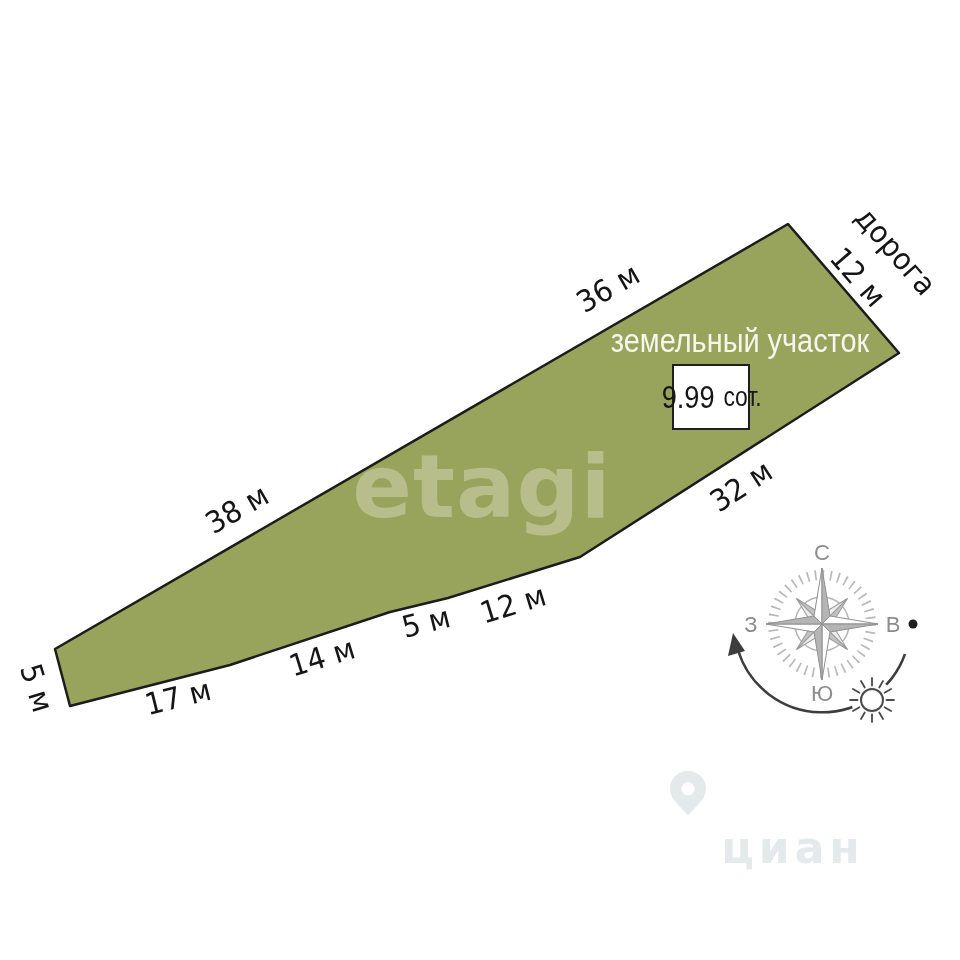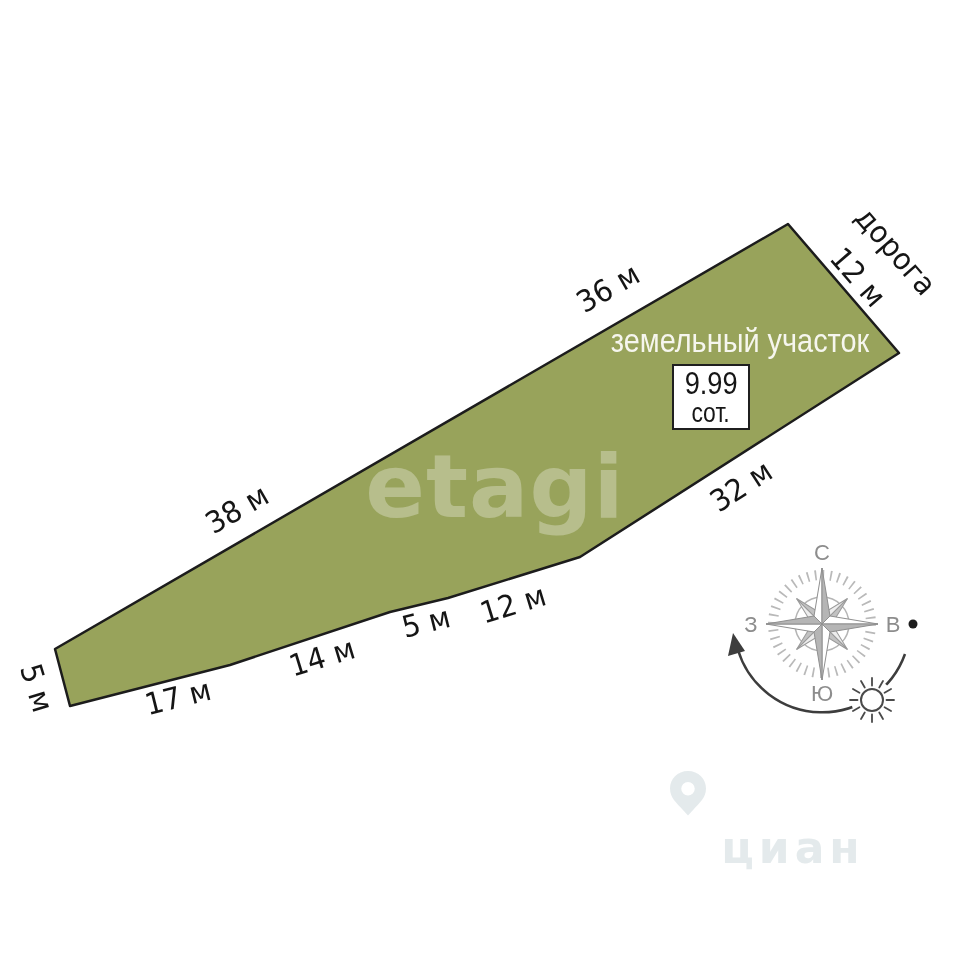--- a/index.html
+++ b/index.html
@@ -28,42 +28,42 @@
   #plot-name{
     position:absolute;left:740px;top:340px;white-space:nowrap;
     transform:translate(-50%,-50%) scaleX(.85);
     font-family:"Liberation Sans",sans-serif;
     font-size:34px;color:#f6f6ee;
   }
   
   #area-box{
     position:absolute;left:672px;top:364px;width:78px;height:66px;
     background:#ffffff;border:2px solid #1f1f1f;box-sizing:border-box;
-    display:flex;flex-direction:column;align-items:center;justify-content:center;
+    display:flex;flex-direction:row;align-items:center;justify-content:center;
     color:#161616;font-family:"Liberation Sans",sans-serif;
   }
   #area-box .v{font-size:32px;line-height:32px;transform:scaleX(.85);}
   #area-box .u{font-size:27px;line-height:28px;transform:scaleX(.85);}
   
   .cdir{
     position:absolute;color:#8d8d8d;font-size:22px;
     font-family:"Liberation Sans",sans-serif;
     transform:translate(-50%,-50%);pointer-events:none;
   }
   #cdir-n{left:822px;top:553px;}
   #cdir-e{left:893px;top:625px;}
   #cdir-s{left:822px;top:694px;}
   #cdir-w{left:751px;top:625px;}
   
   #wm-etagi{
     position:absolute;left:482px;top:486px;
     transform:translate(-50%,-50%);
     font-size:88px;font-weight:bold;letter-spacing:1px;
     color:rgba(255,255,255,0.30);
-    font-family:"DejaVu Sans",sans-serif;pointer-events:none;margin-left:13px;
+    font-family:"DejaVu Sans",sans-serif;pointer-events:none;
   }
   #wm-cian{
     position:absolute;left:793px;top:847px;
     transform:translate(-50%,-50%);
     font-size:44px;font-weight:bold;letter-spacing:5px;
     color:rgba(172,190,196,0.33);
     font-family:"DejaVu Sans",sans-serif;pointer-events:none;
   }
 </style>
 </head>

